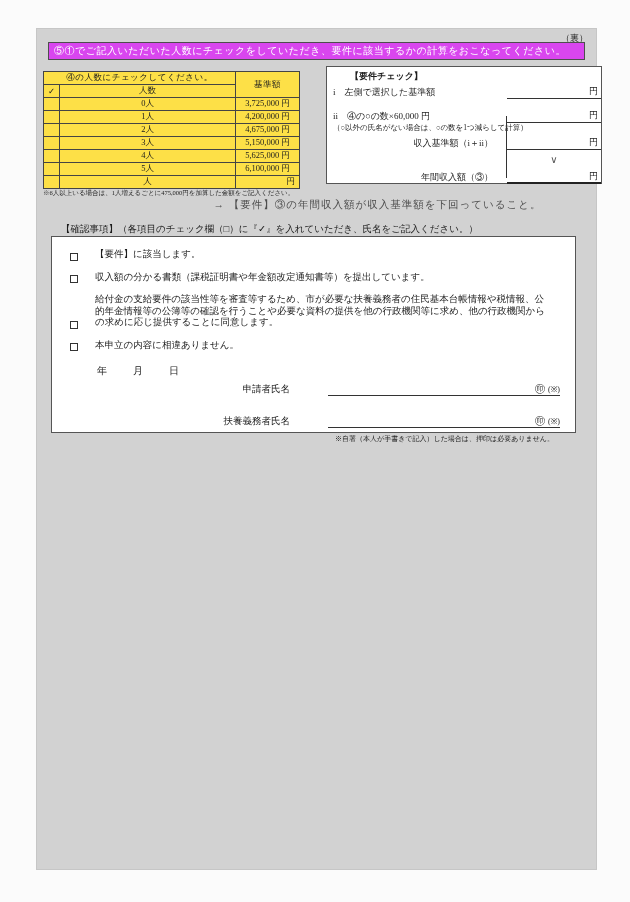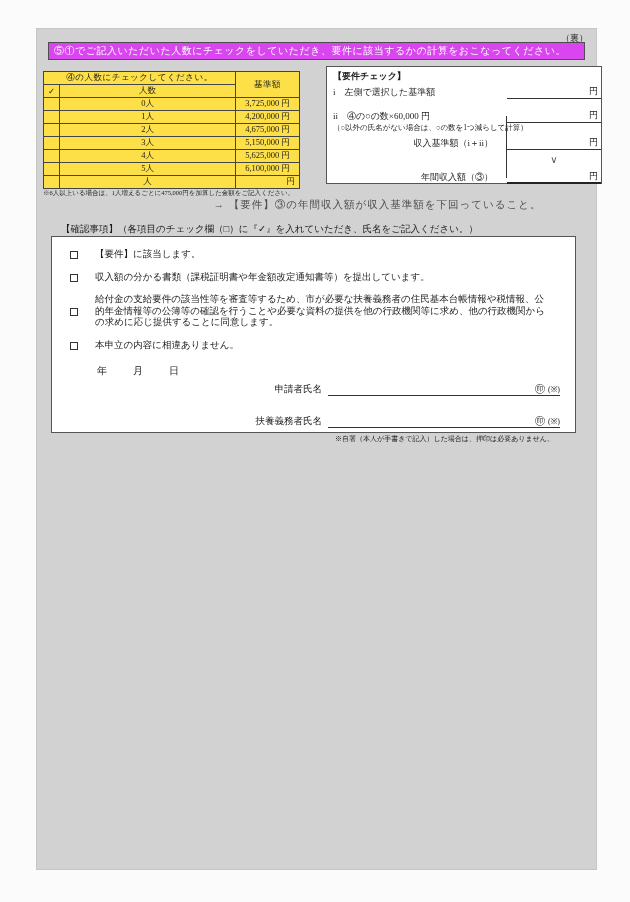--- a/index.html
+++ b/index.html
@@ -24,21 +24,21 @@
   table.base .col-count { width:176px; }
   table.base .col-amount { width:64px; }
   table.base .hdr { font-size:8.5px; letter-spacing:0.5px; }
   table.base .blank-amount { text-align:right; padding-right:4px; }
   .base-footnote { position:absolute; left:6px; top:160px; font-size:6.5px;
     color:#222; white-space:nowrap; }
 
   
   .req-box { position:absolute; left:289px; top:37px; width:276px; height:118px;
     background:#fff; border:1px solid #555; padding:3px 0 0 6px; font-size:9px; }
-  .req-title { font-size:9px; font-weight:bold; height:13px; }
+  .req-title { font-size:9px; font-weight:bold; height:13px;margin-left:17px; }
   .req-row { display:flex; align-items:flex-end; }
   .req-label { flex:1; white-space:nowrap; }
   .req-label.right { text-align:right; padding-right:14px; }
   .req-field { width:94px; border-bottom:1px solid #333; text-align:right;
     padding-right:3px; height:15px; line-height:15px; flex:none; }
   .req-field.thick { border-bottom:2px solid #222; }
   .req-note { font-size:7.5px; height:11px; white-space:nowrap; color:#222; }
   .row-i { margin-top:1px; }
   .row-ii { margin-top:9px; }
   .row-subtotal { margin-top:1px; }
@@ -50,29 +50,29 @@
 
   .req-summary { position:absolute; left:0; top:169px; width:561px;
     text-align:center; font-size:10.5px; color:#4d4d4d; letter-spacing:1px;
     padding-left:120px; white-space:nowrap; }
 
   .confirm-heading { position:absolute; left:24px; top:194px; font-size:9.5px;
     white-space:nowrap; }
 
   .confirm-box { position:absolute; left:14px; top:207px; width:525px;
     height:197px; background:#fff; border:1px solid #555; padding-top:12px; }
-  .chk-item { display:flex; align-items:center; padding-left:18px;
+  .chk-item { display:flex; align-items:flex-end; padding-left:18px;
     padding-right:22px; font-size:9.5px; line-height:11.5px; }
   .chk-item + .chk-item { margin-top:11px; }
   .chk-box { width:8px; height:8px; border:1px solid #333; flex:none;
     margin:1px 17px 0 0; background:#fff; }
   .chk-text { flex:1; }
   .date-line { margin:13px 0 0 45px; font-size:10px; letter-spacing:2px; }
   .name-row { display:flex; justify-content:flex-end; align-items:flex-end;
-    padding-right:15px; font-size:9.5px; }
+    padding-right:15px; font-size:9.5px;gap:32px; }
   .name-row.applicant { margin-top:3px; }
   .name-row.dependent { margin-top:17px;padding-left:24px; }
   .name-label { margin-right:6px; white-space:nowrap; }
   .name-field { width:232px; border-bottom:1px solid #333; text-align:right;
     height:15px; line-height:15px; white-space:nowrap; }
   .seal { font-size:11px; }
   .seal-note { font-size:8px; }
 
   .sign-footnote { position:absolute; right:42px; top:405px; font-size:7px;
     color:#222; white-space:nowrap; }

